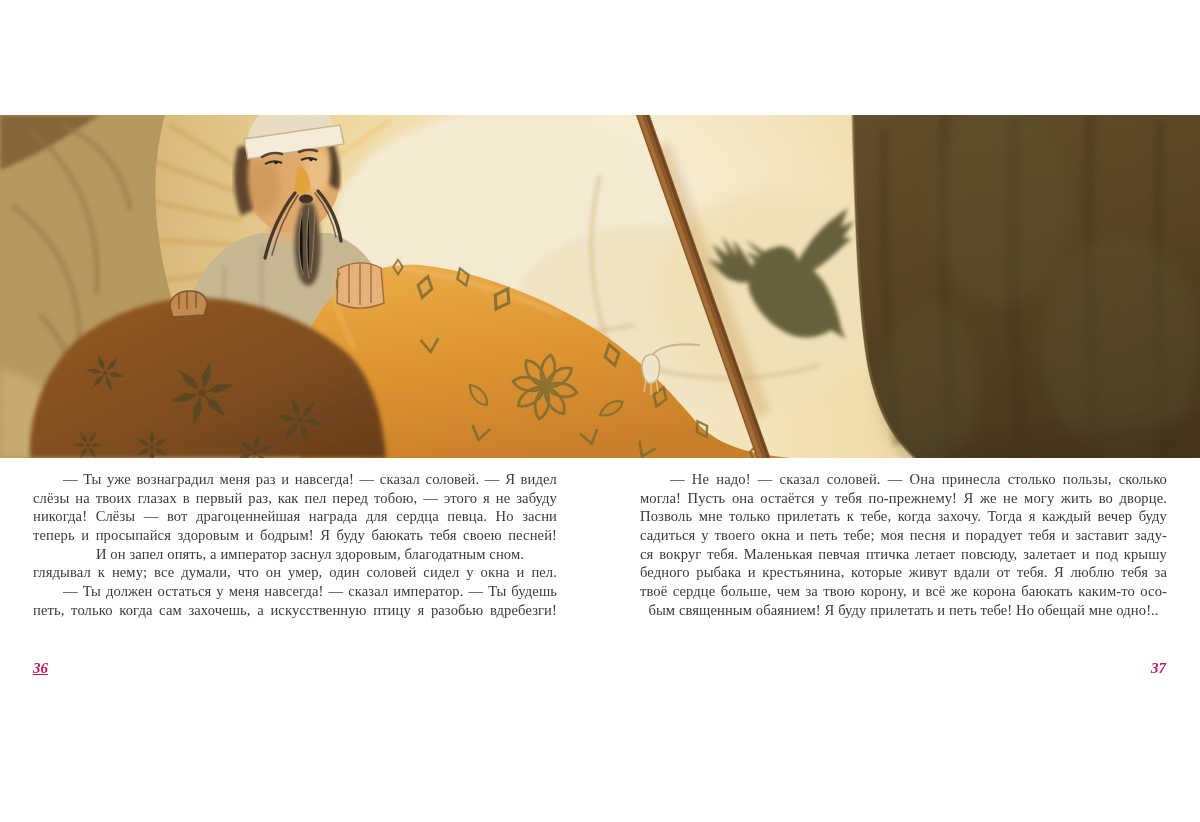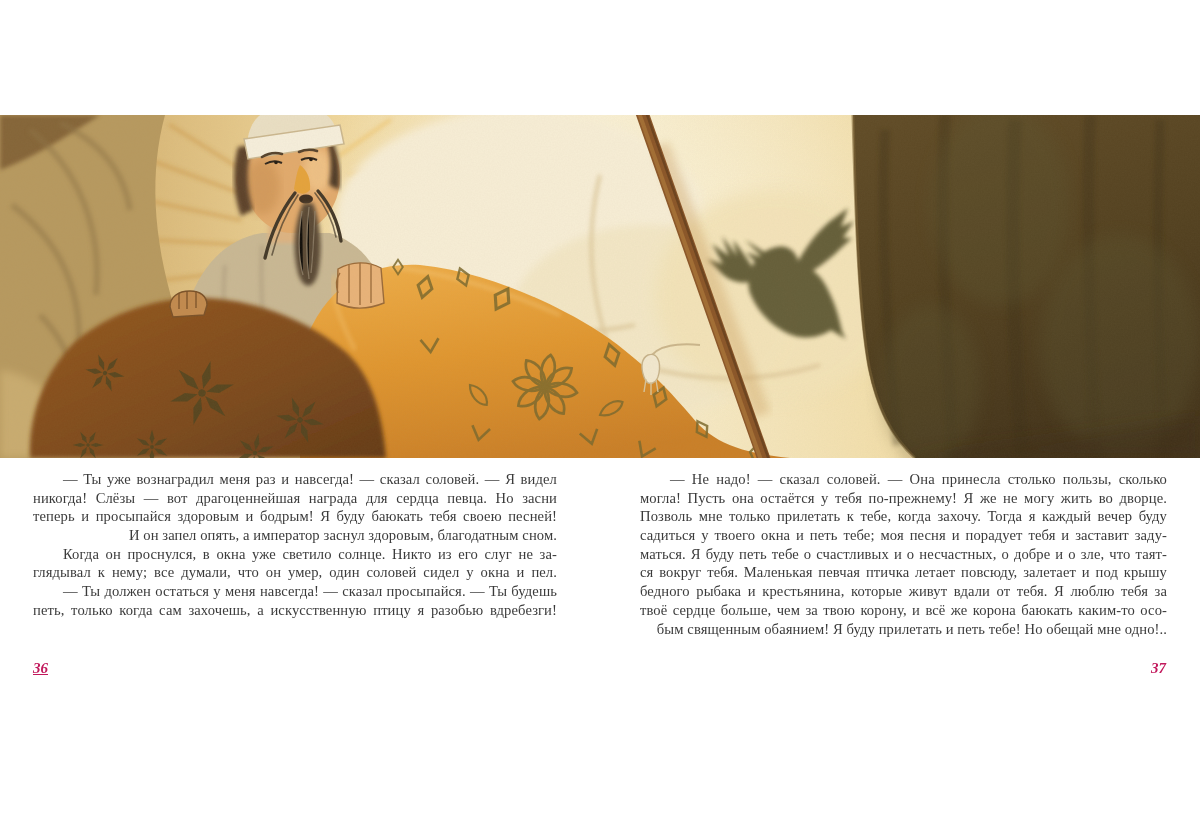--- a/index.html
+++ b/index.html
@@ -10,21 +10,21 @@
   .spread{position:relative;width:1200px;height:586px;background:#ffffff;}
   .illustration{
     position:absolute;left:0;top:115px;width:1200px;height:343px;display:block;
   }
   .textcol{
     position:absolute;top:470px;color:#3b3b3b;
     font-size:14.6px;line-height:18.7px;letter-spacing:0.1px;
   }
   .col-left{left:33px;width:524px;}
   .col-right{left:640px;width:527px;}
-  .line{height:18.7px;overflow:hidden;text-align:right;}
+  .line{height:18.7px;overflow:hidden;text-align:center;}
   .line.just{text-align:justify;text-align-last:justify;-moz-text-align-last:justify;}
   .line.ind{text-indent:30px;}
   .pagenum{
     position:absolute;top:660px;color:#c2195c;
     font-size:15px;font-weight:bold;font-style:italic;
     font-family:"Liberation Serif", serif;
   }
   .pagenum-left{left:33px;text-decoration:underline;}
   .pagenum-right{right:34px;font-family:Liberation Serif, serif;}
 </style>
@@ -283,35 +283,34 @@
         <ellipse cx="930" cy="270" rx="50" ry="80"></ellipse>
       </g>
       <path d="M900,343 L1200,343 L1200,300 C1100,320 990,330 900,343 Z" fill="#3a2c15" opacity="0.5" filter="url(#b8)"></path>
     </g>
 
     <rect x="0" y="0" width="1200" height="343" filter="url(#grain)"></rect>
   </svg>
 
   <div class="textcol col-left">
       <div class="line just ind">— Ты уже вознаградил меня раз и навсегда! — сказал соловей. — Я видел</div>
+      <div class="line just">слёзы на твоих глазах в первый раз, как пел перед тобою, — этого я не забуду</div>
       <div class="line just">никогда! Слёзы — вот драгоценнейшая награда для сердца певца. Но засни</div>
       <div class="line just">теперь и просыпайся здоровым и бодрым! Я буду баюкать тебя своею песней!</div>
       <div class="line ind">И он запел опять, а император заснул здоровым, благодатным сном.</div>
-      <div class="line just ind">Когда он проснулся, в окна уже светило солнце. Никто из его слуг не за-</div>
       <div class="line just">глядывал к нему; все думали, что он умер, один соловей сидел у окна и пел.</div>
-      <div class="line just ind">— Ты должен остаться у меня навсегда! — сказал просыпайся. — Ты будешь</div>
+      <div class="line just ind">— Ты должен остаться у меня навсегда! — сказал император. — Ты будешь</div>
       <div class="line just">петь, только когда сам захочешь, а искусственную птицу я разобью вдребезги!</div>
     </div>
 
   <div class="textcol col-right">
       <div class="line just ind">— Не надо! — сказал соловей. — Она принесла столько пользы, сколько</div>
       <div class="line just">могла! Пусть она остаётся у тебя по-прежнему! Я же не могу жить во дворце.</div>
       <div class="line just">Позволь мне только прилетать к тебе, когда захочу. Тогда я каждый вечер буду</div>
       <div class="line just">садиться у твоего окна и петь тебе; моя песня и порадует тебя и заставит заду-</div>
-      <div class="line just">маться. Я буду петь тебе о счастливых и о несчастных, о добре и о зле, что таят-</div>
       <div class="line just">ся вокруг тебя. Маленькая певчая птичка летает повсюду, залетает и под крышу</div>
       <div class="line just">бедного рыбака и крестьянина, которые живут вдали от тебя. Я люблю тебя за</div>
       <div class="line just">твоё сердце больше, чем за твою корону, и всё же корона баюкать каким-то осо-</div>
       <div class="line">бым священным обаянием! Я буду прилетать и петь тебе! Но обещай мне одно!..</div>
     </div>
 
   <div class="pagenum pagenum-left">36</div>
   <div class="pagenum pagenum-right">37</div>
 
 </div>

